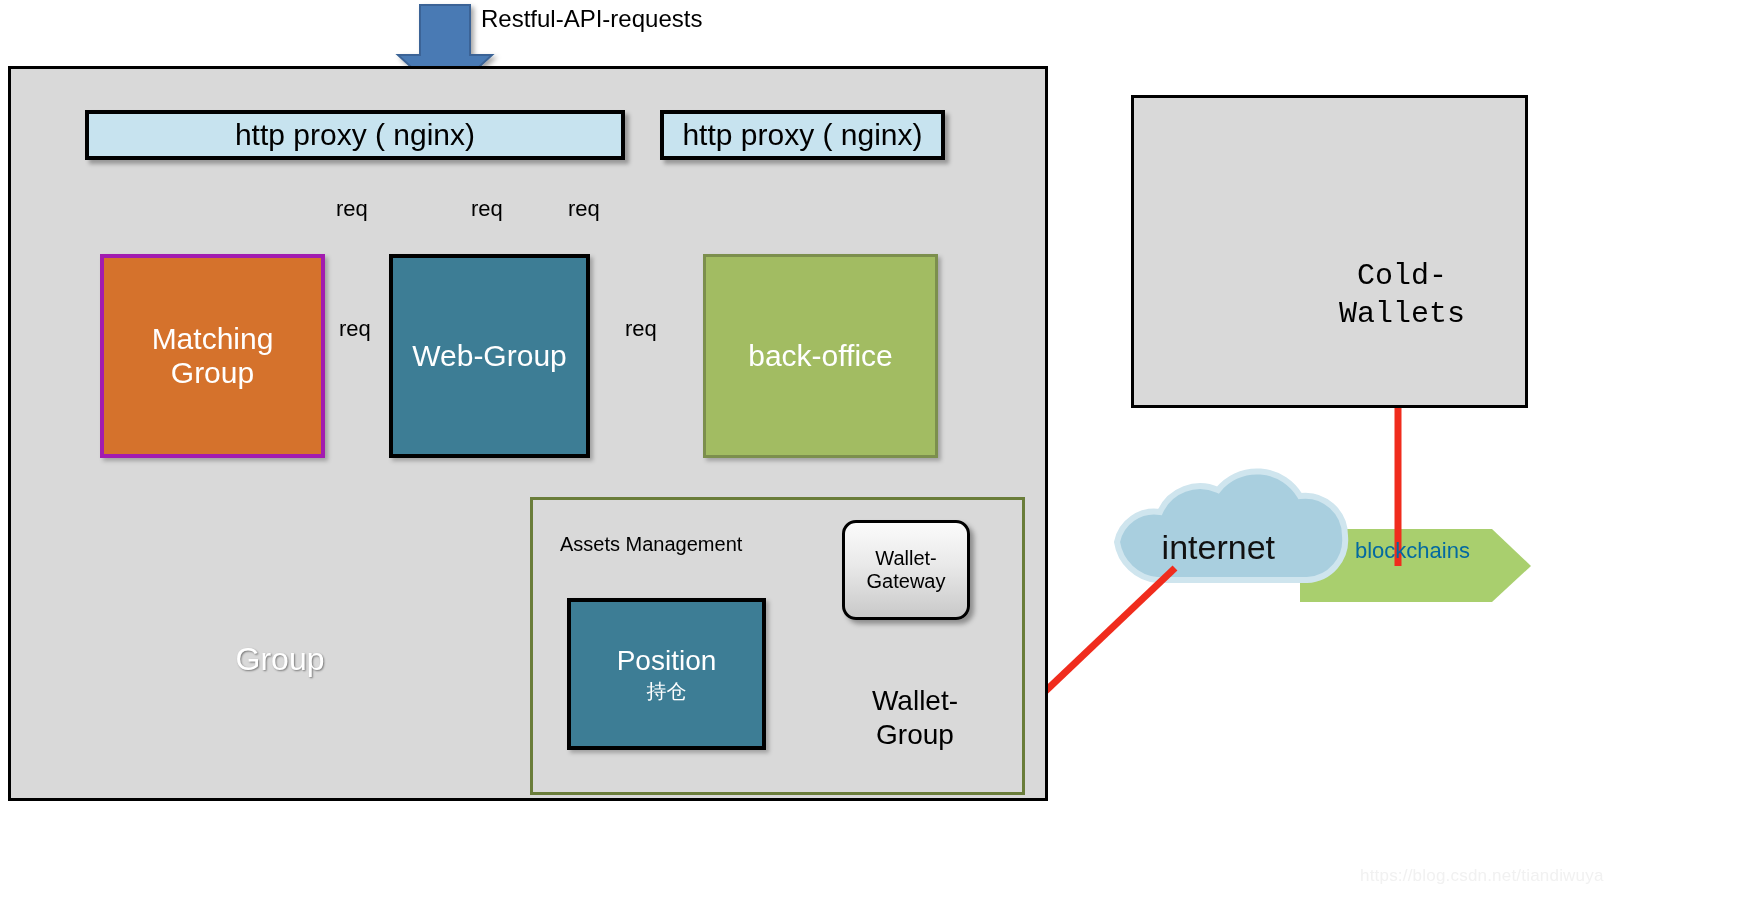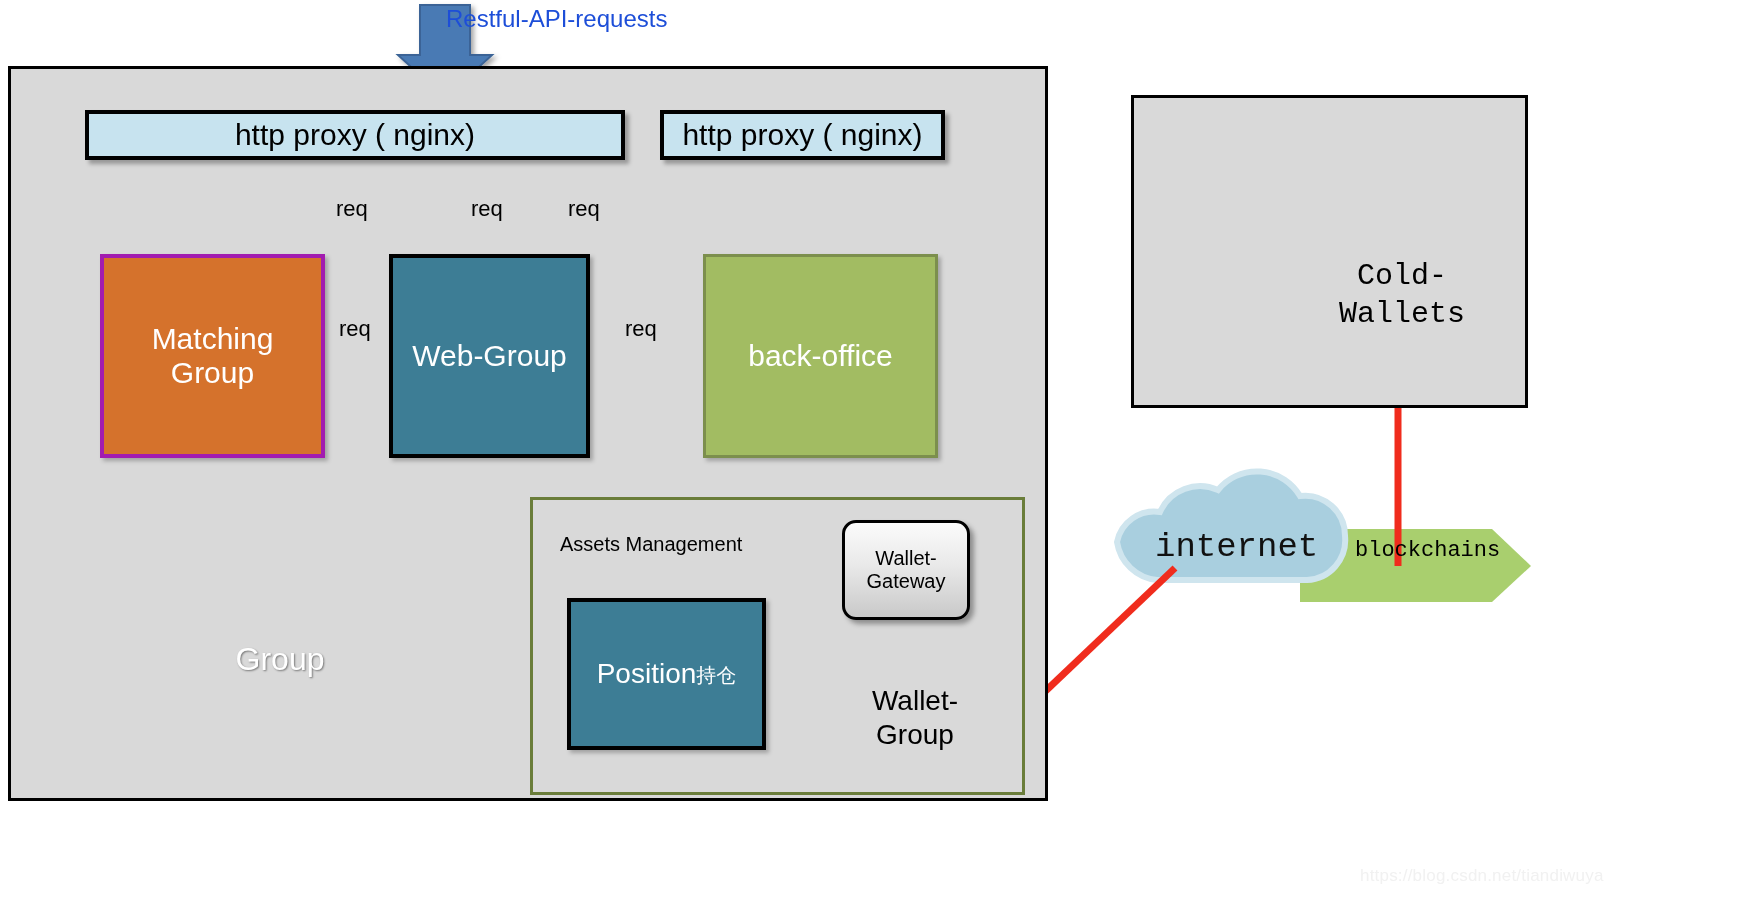--- a/index.html
+++ b/index.html
@@ -32,39 +32,39 @@
   #matching-group{left:100px;top:254px;width:225px;height:204px;background:#d5722c;
      border:4px solid #a21caf;color:#fff;font-size:30px;flex-direction:column;
      box-shadow:3px 3px 4px rgba(0,0,0,.25);}
   #web-group{left:389px;top:254px;width:201px;height:204px;background:#3d7d95;
      border:4px solid #000;color:#fff;font-size:30px;
      box-shadow:3px 3px 4px rgba(0,0,0,.25);}
   #back-office{left:703px;top:254px;width:235px;height:204px;background:#a2bc62;
      border:3px solid #7c8f4d;color:#fff;font-size:30px;
      box-shadow:3px 3px 4px rgba(0,0,0,.25);}
   #position-box{left:567px;top:598px;width:199px;height:152px;background:#3d7d95;
-     border:4px solid #000;color:#fff;font-size:28px;flex-direction:row;
+     border:4px solid #000;color:#fff;font-size:28px;flex-direction:column;
      box-shadow:3px 3px 4px rgba(0,0,0,.25);}
   #position-cn{font-size:20px;margin-top:2px;}
 
   
   #wallet-gateway{left:842px;top:520px;width:128px;height:100px;
      background:linear-gradient(180deg,#fbfbfb 0%,#e9e9e9 45%,#c9c9c9 100%);
      border:3px solid #000;border-radius:14px;color:#000;font-size:20px;
      flex-direction:column;box-shadow:4px 4px 5px rgba(0,0,0,.35);}
 
   
   .reqlab{position:absolute;font-size:22px;color:#000;font-weight:400;}
-  #restful-label{position:absolute;left:446px;top:5px;font-size:24px;color:#1d4ed8;}
+  #restful-label{position:absolute;left:481px;top:5px;font-size:24px;color:#000000;}
   #watermark{position:absolute;left:1360px;top:866px;font-size:17px;color:#f1f1f1;
      letter-spacing:.2px;}
   #internet-label{position:absolute;left:1155px;top:528px;width:120px;text-align:right;
-     font-family:Liberation Mono, monospace;font-size:34px;color:#111;}
+     font-family:Liberation Sans, sans-serif;font-size:34px;color:#111;}
   #blockchains-label{position:absolute;left:1355px;top:538px;width:130px;text-align:left;
-     font-family:Liberation Mono, monospace;font-size:22px;color:#000000;}
+     font-family:Liberation Sans, sans-serif;font-size:22px;color:#0369a1;}
 
   
   #cold-text{position:absolute;left:1327px;top:258px;width:150px;text-align:center;
      font-size:30px;color:#000;line-height:1.25;font-family:Liberation Mono, monospace;}
   
   #wallet-group-text{position:absolute;left:840px;top:684px;width:150px;text-align:center;
      font-size:28px;color:#000;line-height:1.22;}
   
   #storage-text{position:absolute;left:185px;top:639px;width:190px;text-align:center;
      font-size:32px;color:#fff;line-height:1.3;text-shadow:1px 1px 2px rgba(0,0,0,.45);}

